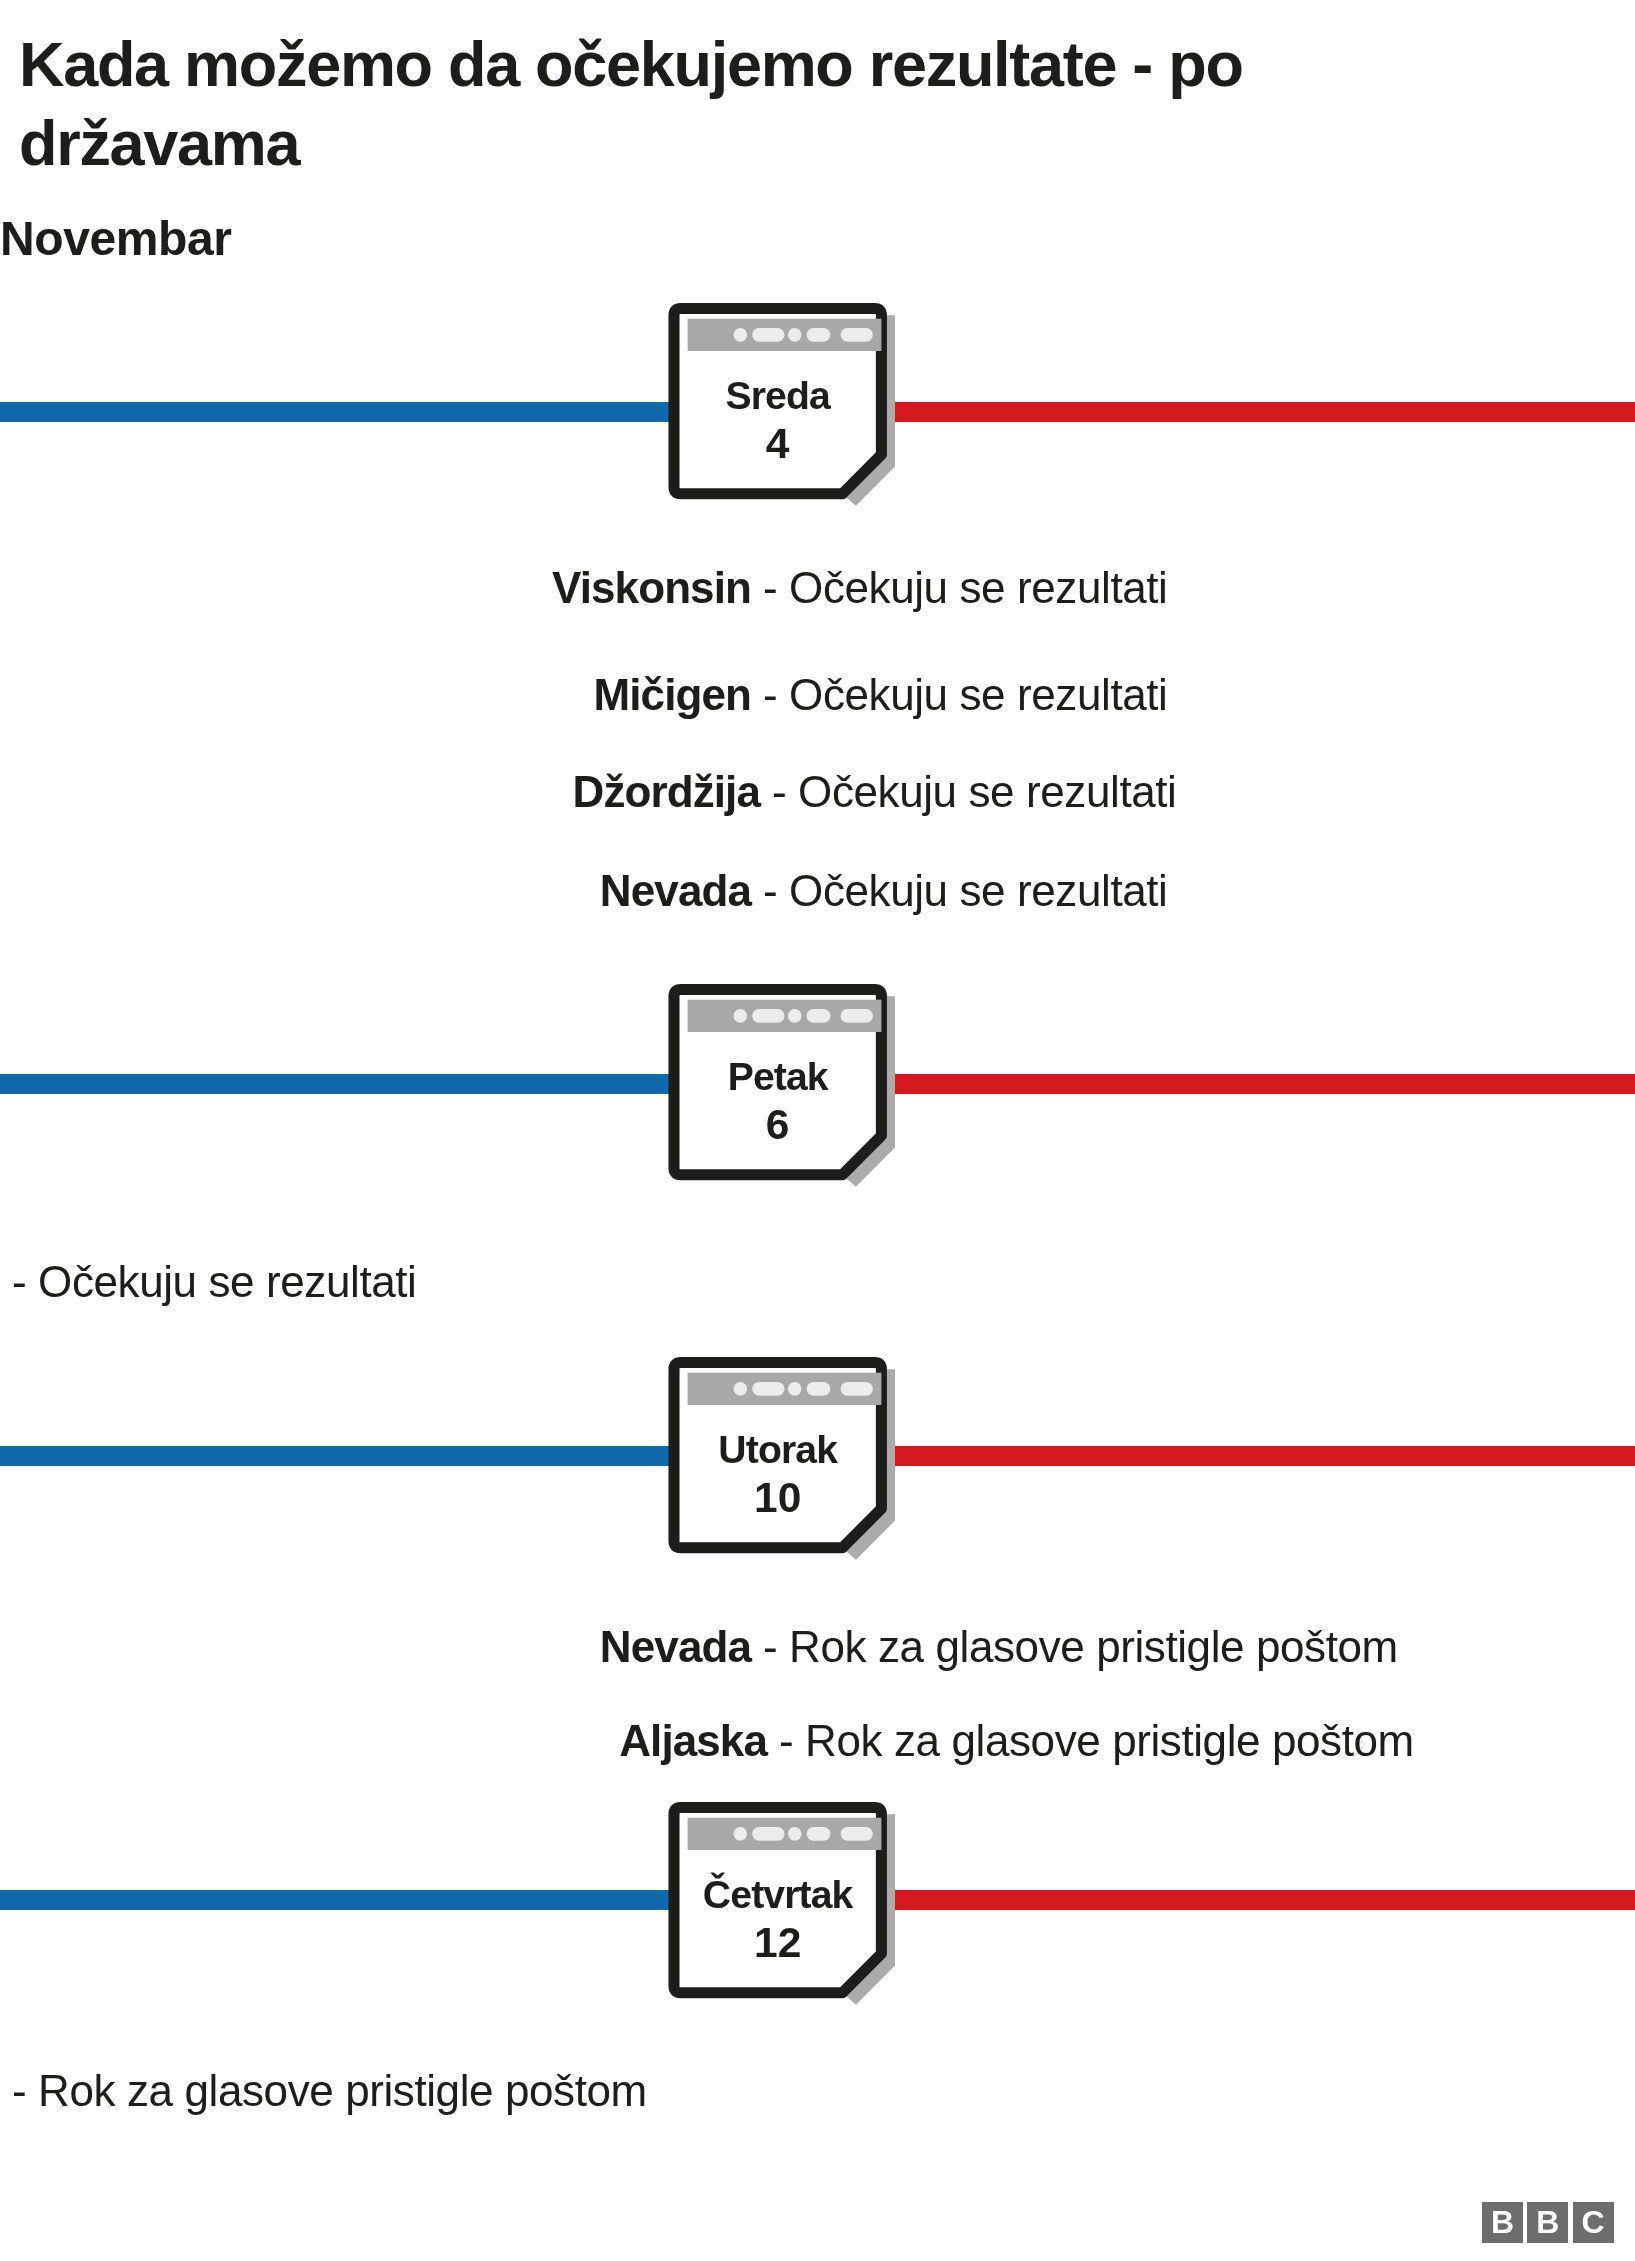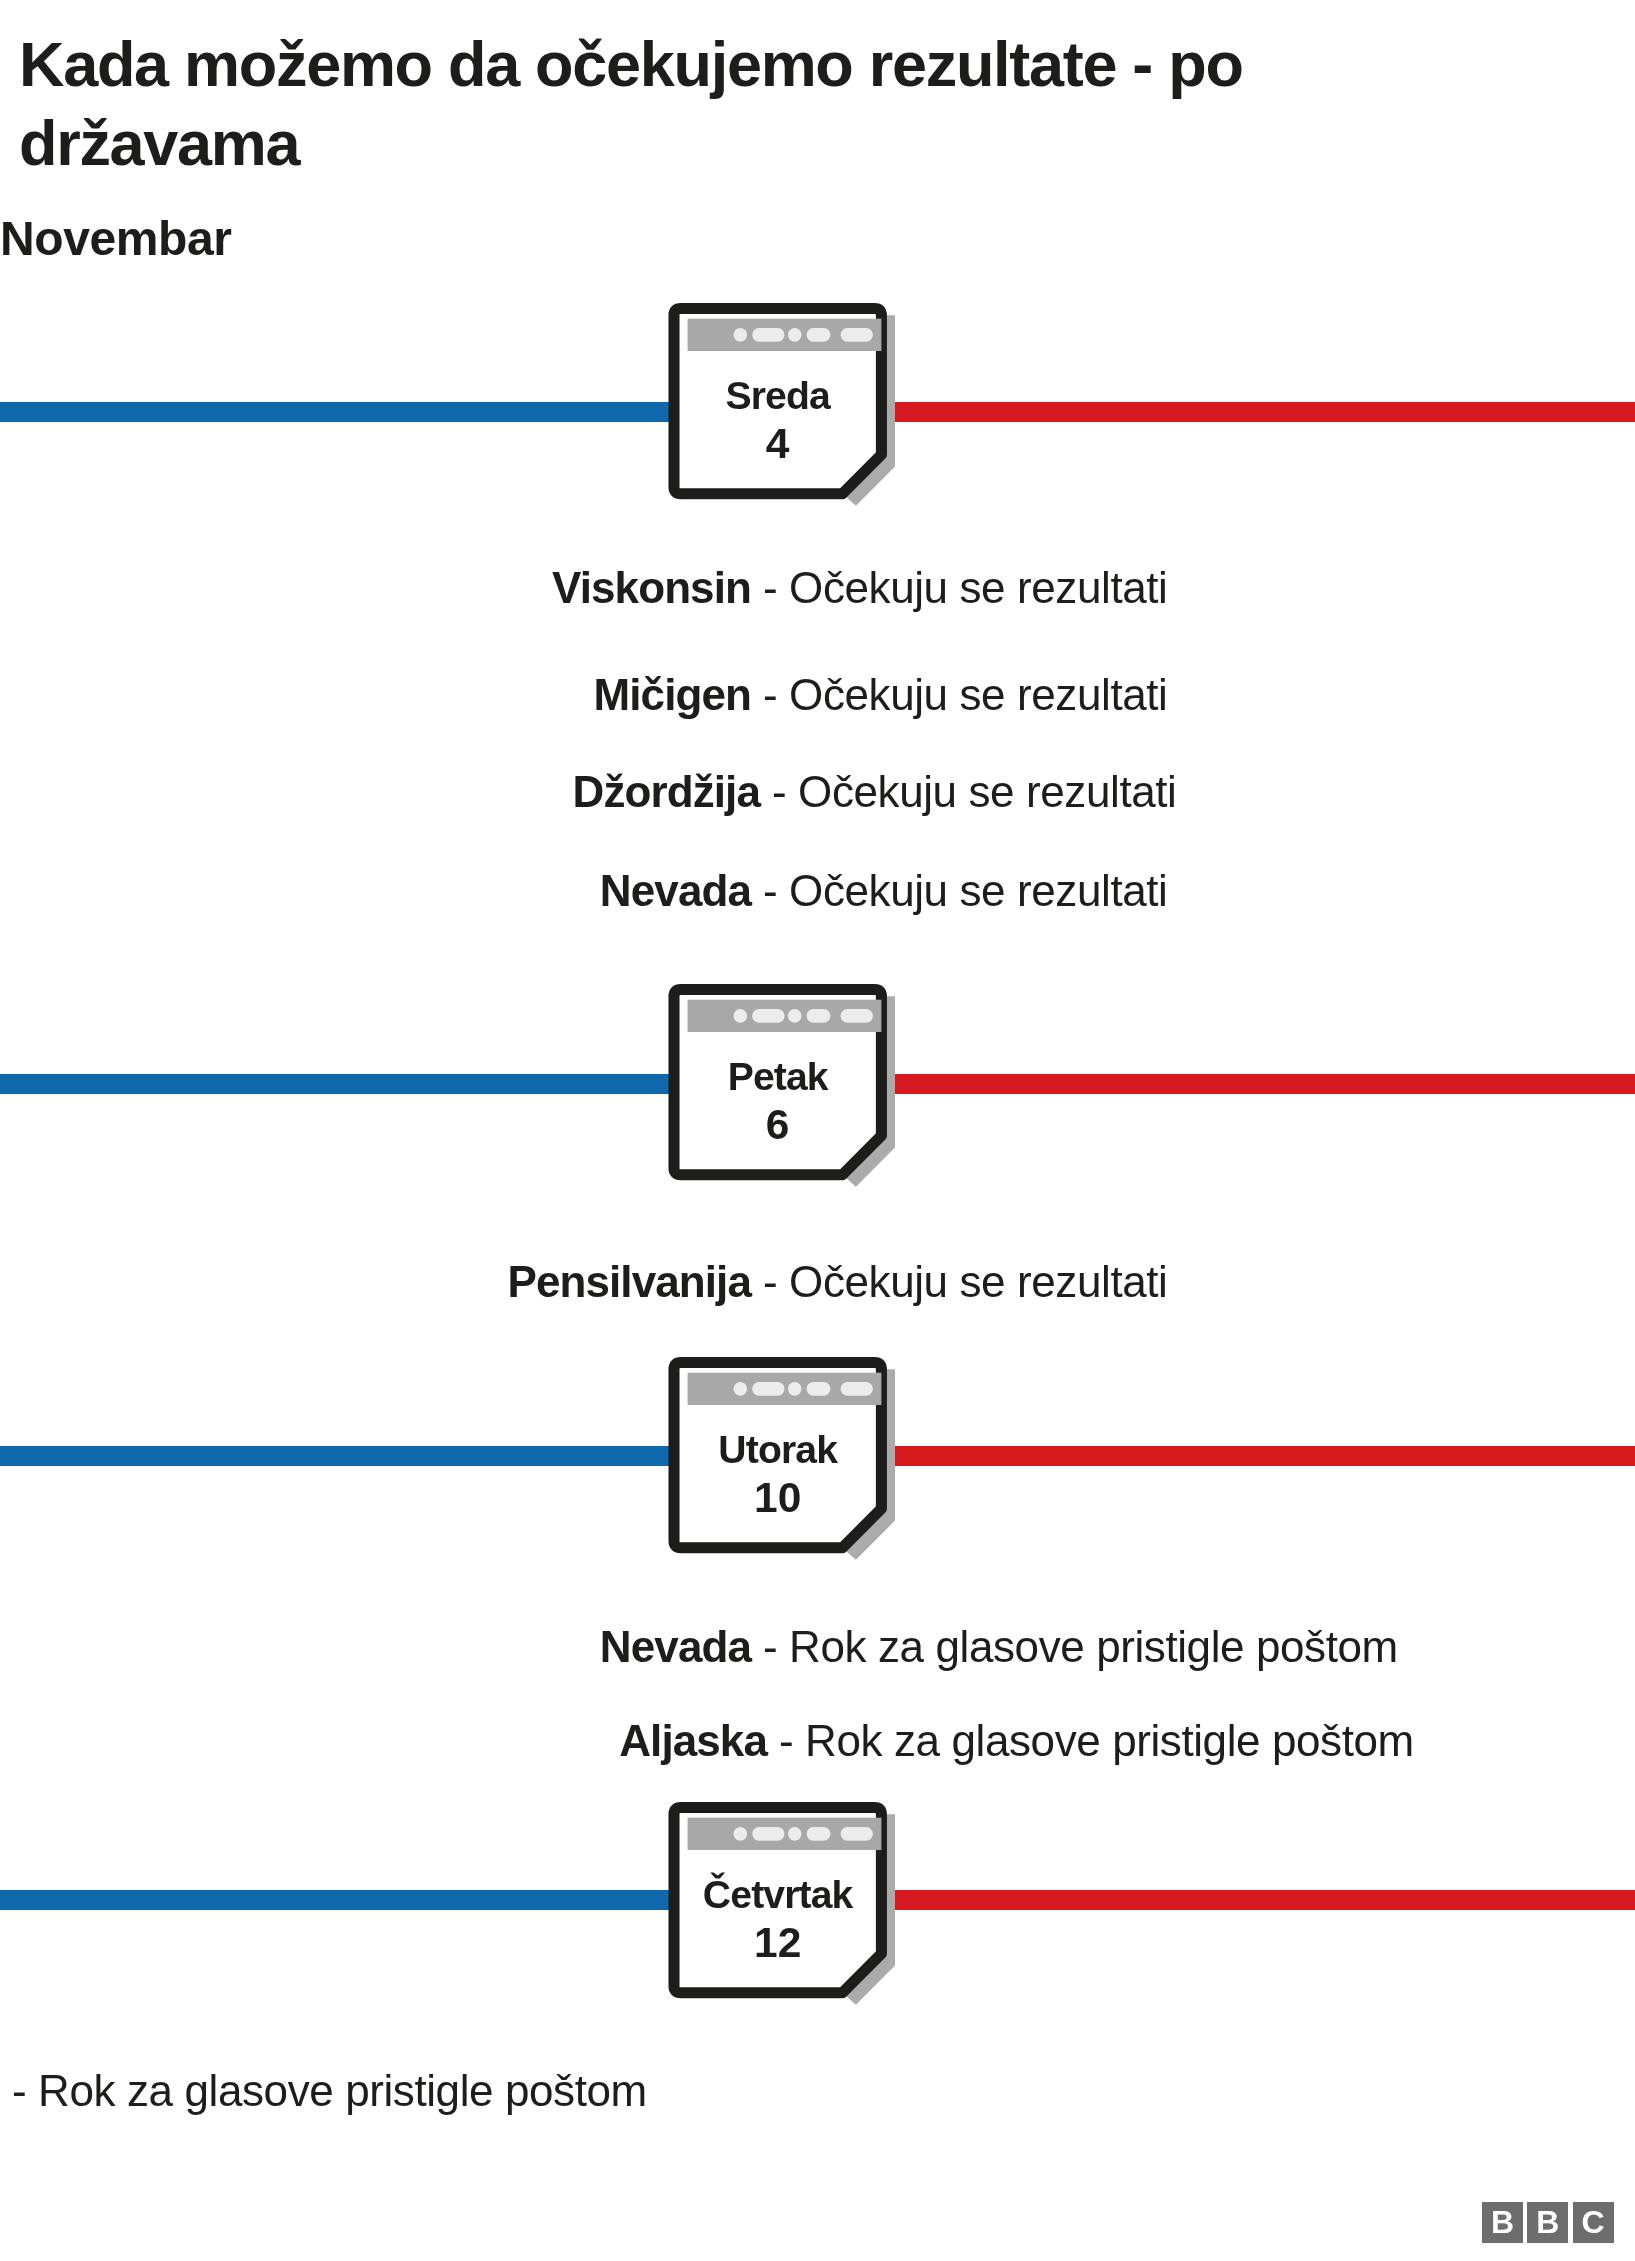--- a/index.html
+++ b/index.html
@@ -94,21 +94,20 @@
     <circle cx="88" cy="41" r="8"></circle>
       <rect x="102" y="33" width="38" height="16" rx="8"></rect>
     <circle cx="152" cy="41" r="8"></circle>
       <rect x="166" y="33" width="28" height="16" rx="8"></rect>
     <rect x="206" y="33" width="38" height="16" rx="8"></rect>
   </g>
   <text x="132" y="128" class="cal-day">Petak</text>
   <text x="132" y="186" class="cal-date">6</text>
 </svg>
 <div class="row" id="row-2-1">
-  <span class="state">Pensilvanija</span>
   <span class="note">- Očekuju se rezultati</span>
 </div>
 
 <div class="timeline-line" id="line-3"></div>
 <svg class="cal" id="cal-3" viewBox="0 0 300 260" width="256" height="221">
   <polygon fill="#ababab" points="254,18 270,18 270,196 224,242 208,228 254,182"></polygon>
   <path d="M18,10 H246 Q254,10 254,18 V182 L208,228 H18 Q10,228 10,220 V18 Q10,10 18,10 Z" fill="#ffffff" stroke="#1d1d1b" stroke-width="13" stroke-linejoin="round"></path>
   <rect x="26" y="22" width="228" height="38" fill="#a8a8a8"></rect>
   <g fill="#ececec">
     <circle cx="88" cy="41" r="8"></circle>

